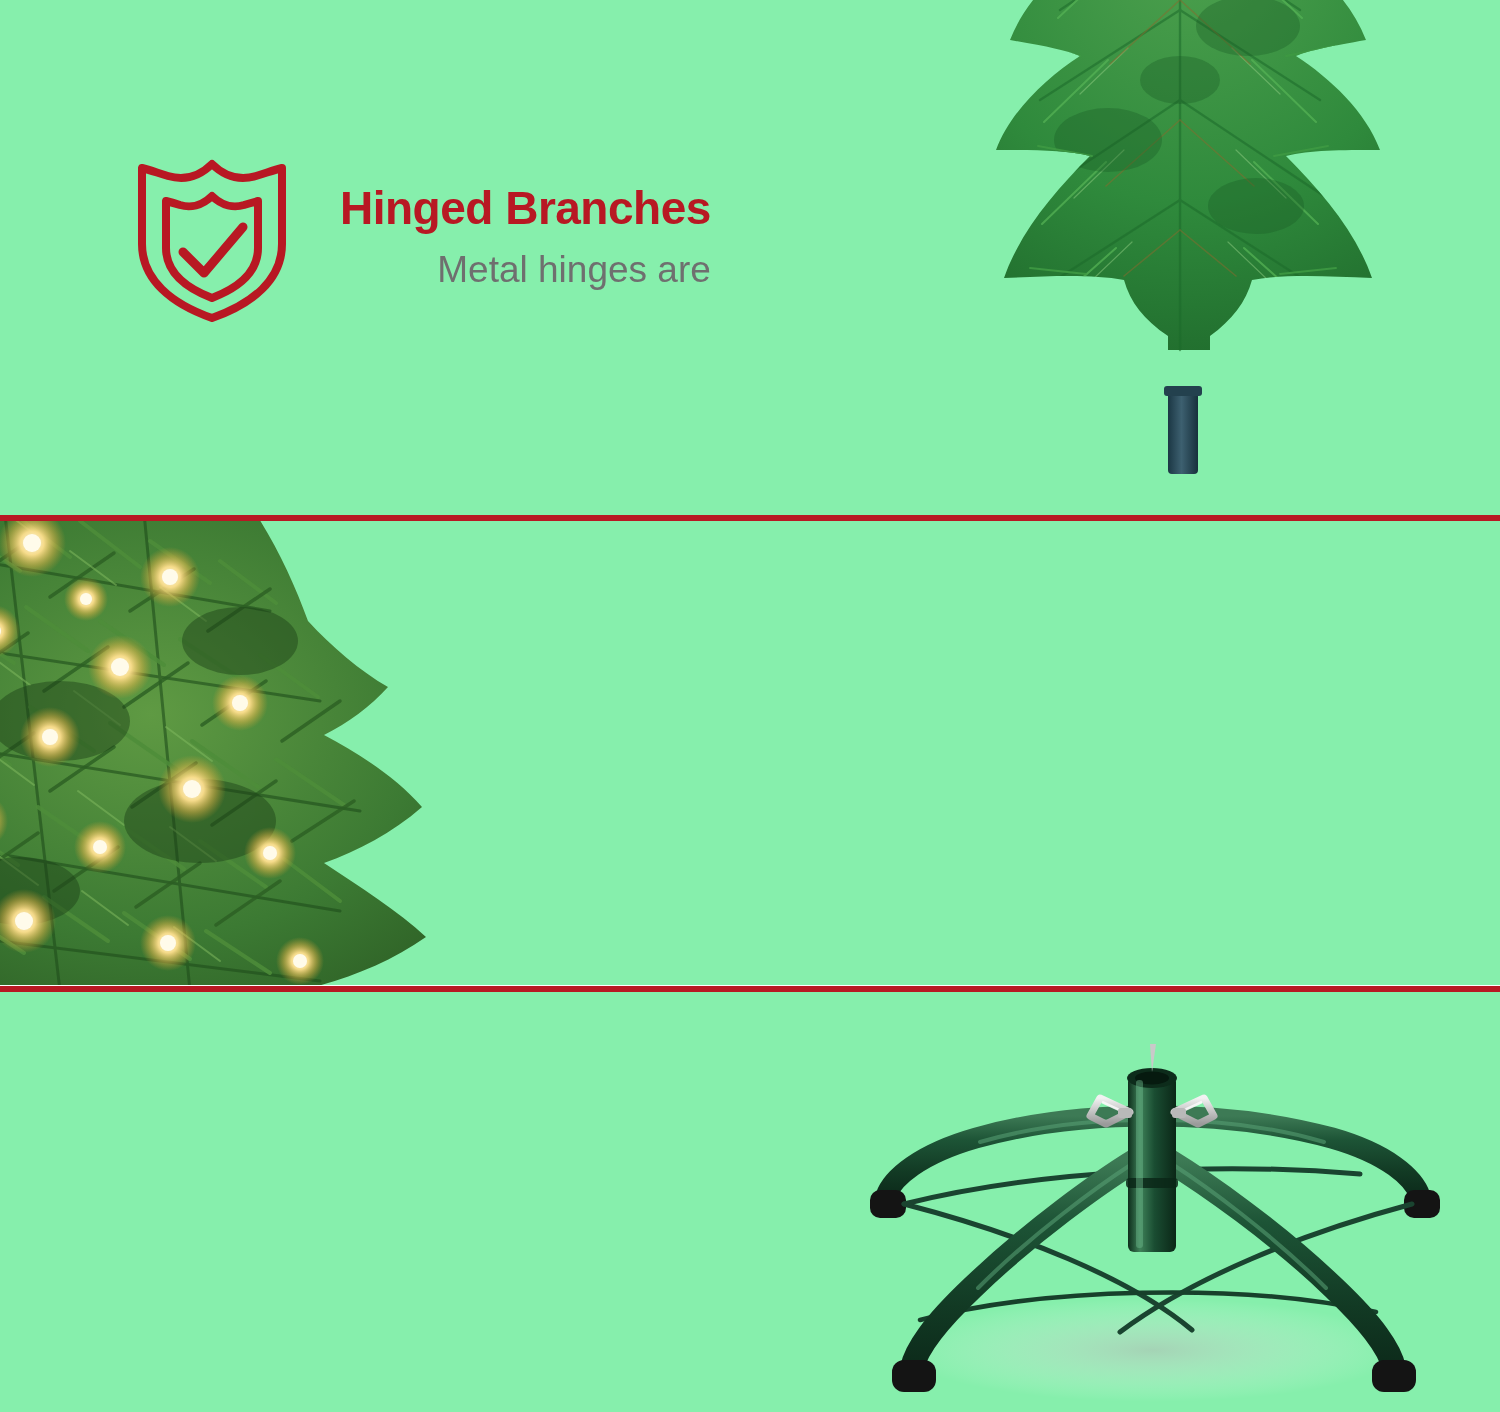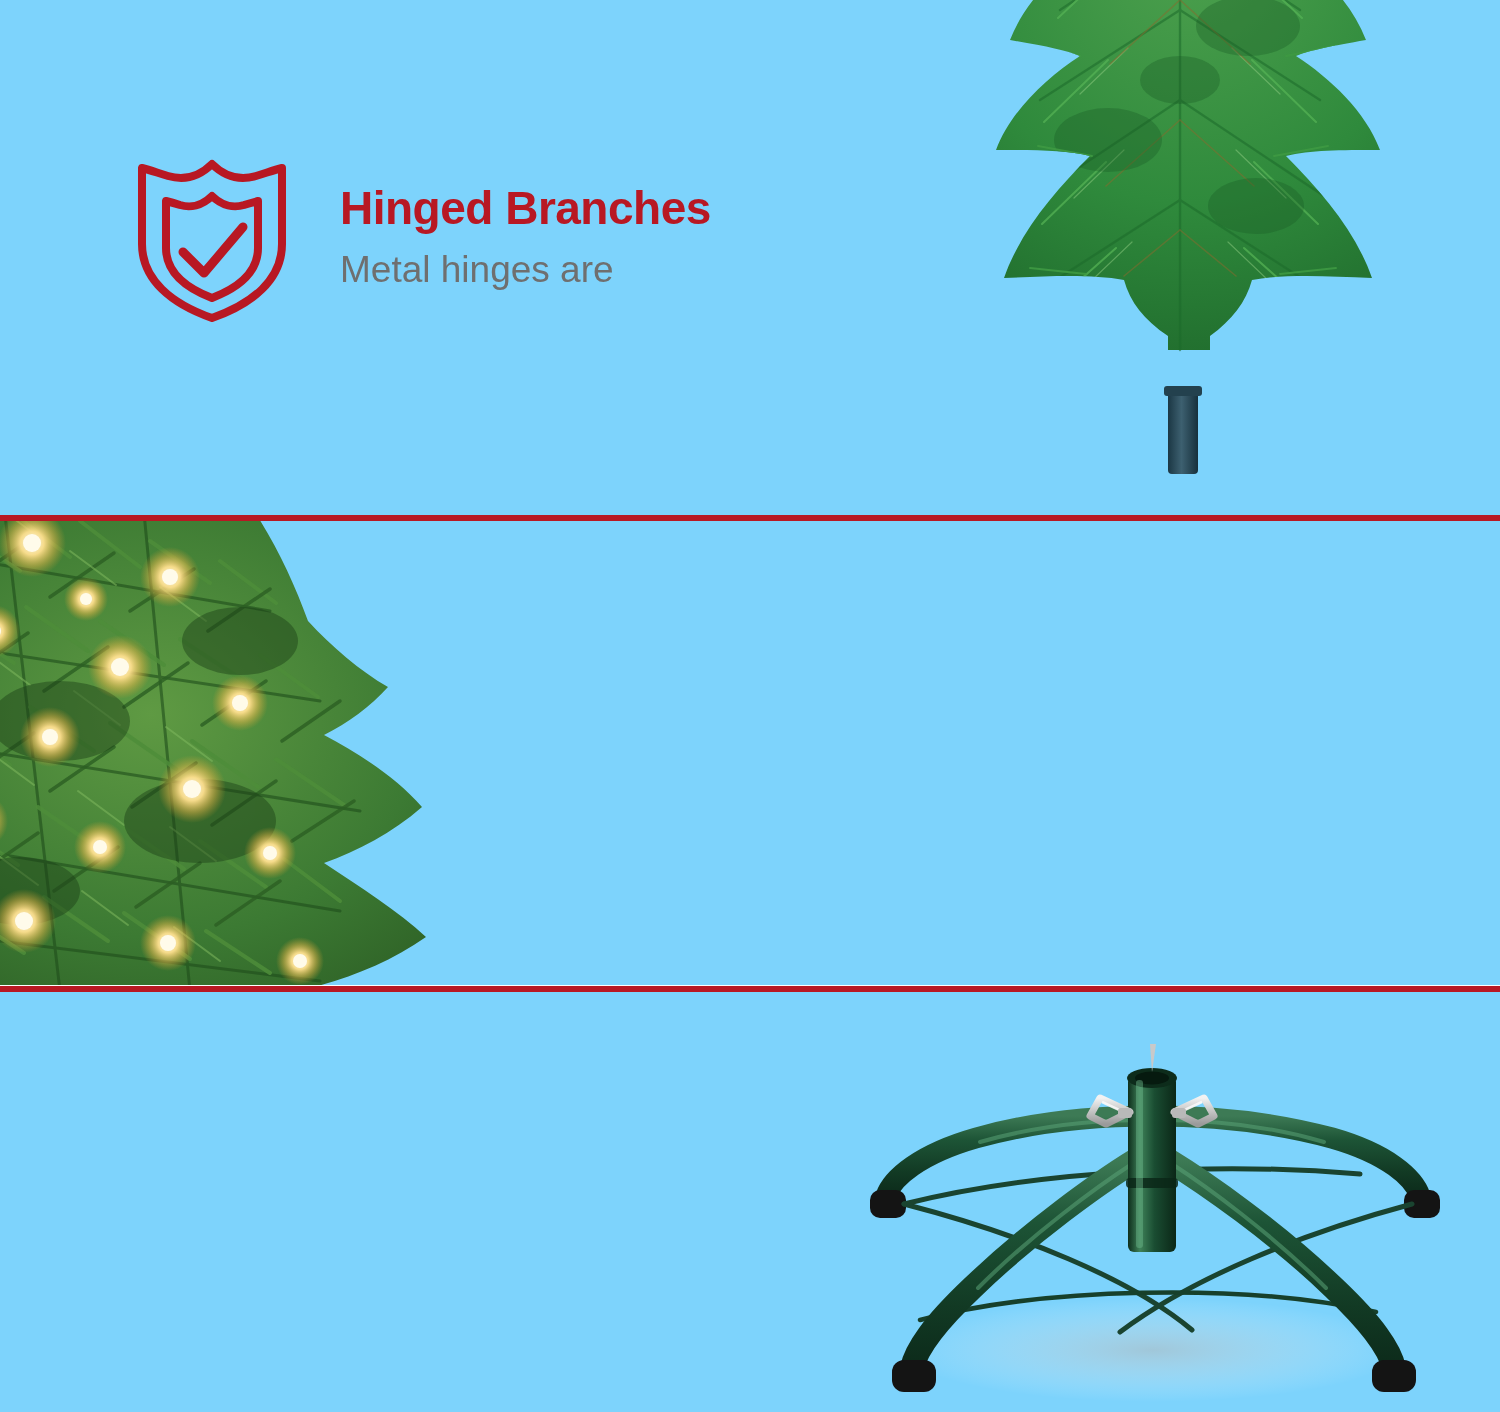--- a/index.html
+++ b/index.html
@@ -18,21 +18,21 @@
     height: 1412px;
     background: #ffffff;
     overflow: hidden;
   }
 
   
   .panel {
     position: absolute;
     left: 0;
     width: 1500px;
-    background: #7dd3fc;
+    background: #86efac;
     overflow: hidden;
   }
   #panel-hinged  { top: 0;    height: 515px; }
   #panel-pvc     { top: 521px; height: 464px; }
   #panel-base    { top: 992px; height: 420px; }
 
   .divider {
     position: absolute;
     left: 0;
     width: 1500px;
@@ -58,21 +58,21 @@
     white-space: nowrap;
     margin: 0 0 14px 0;
   }
   .feature-sub {
     color: #6f6f6f;
     font-size: 37px;
     line-height: 1.22;
     font-weight: 300;
     margin: 0;
   }
-  .feature-sub span { display: block; white-space: nowrap; }
+  .feature-sub span { display: block; white-space: nowrap; text-align: right; }
 
   
   #block-hinged { left: 128px; top: 152px; }
   #block-hinged .icon-wrap { width: 168px; height: 172px; margin-right: 44px; flex: 0 0 auto; }
 
   .icon-wrap svg { display: block; width: 100%; height: 100%; }
 
   
   #photo-tree-top {
     position: absolute;

